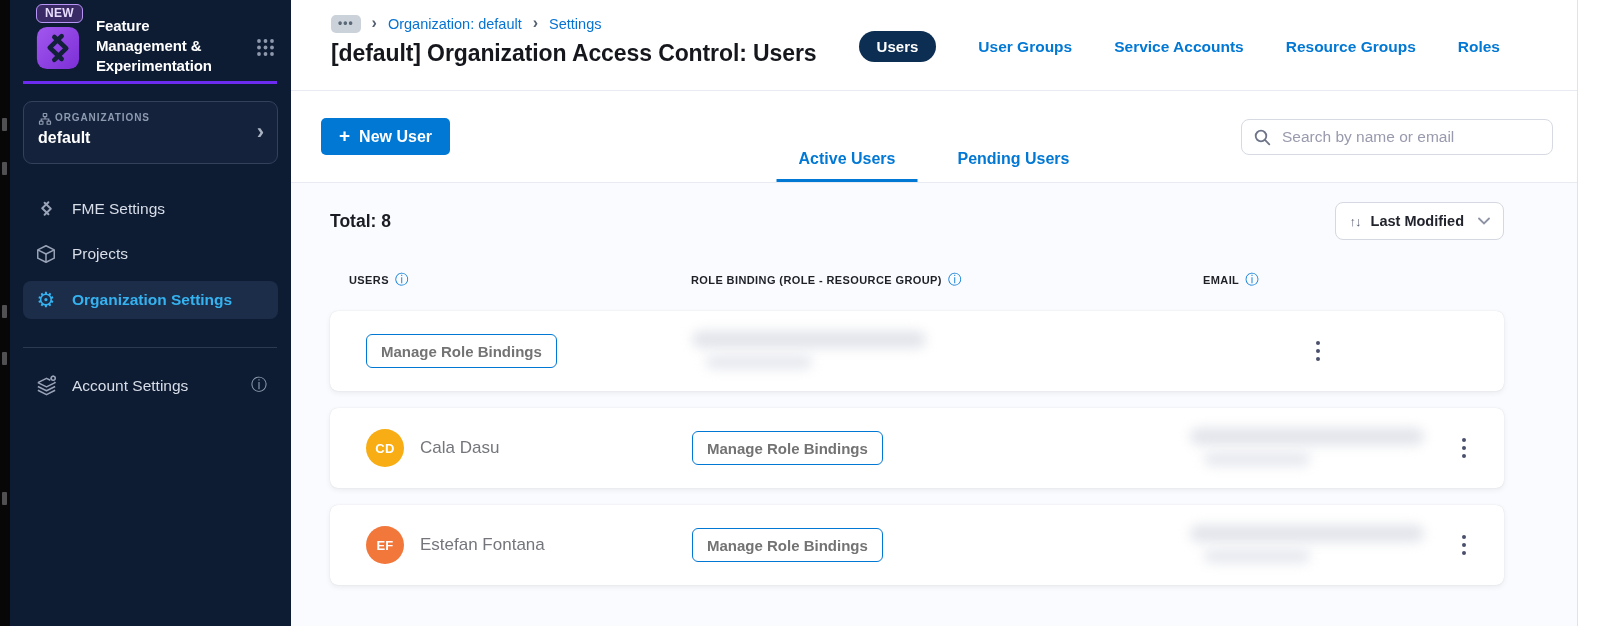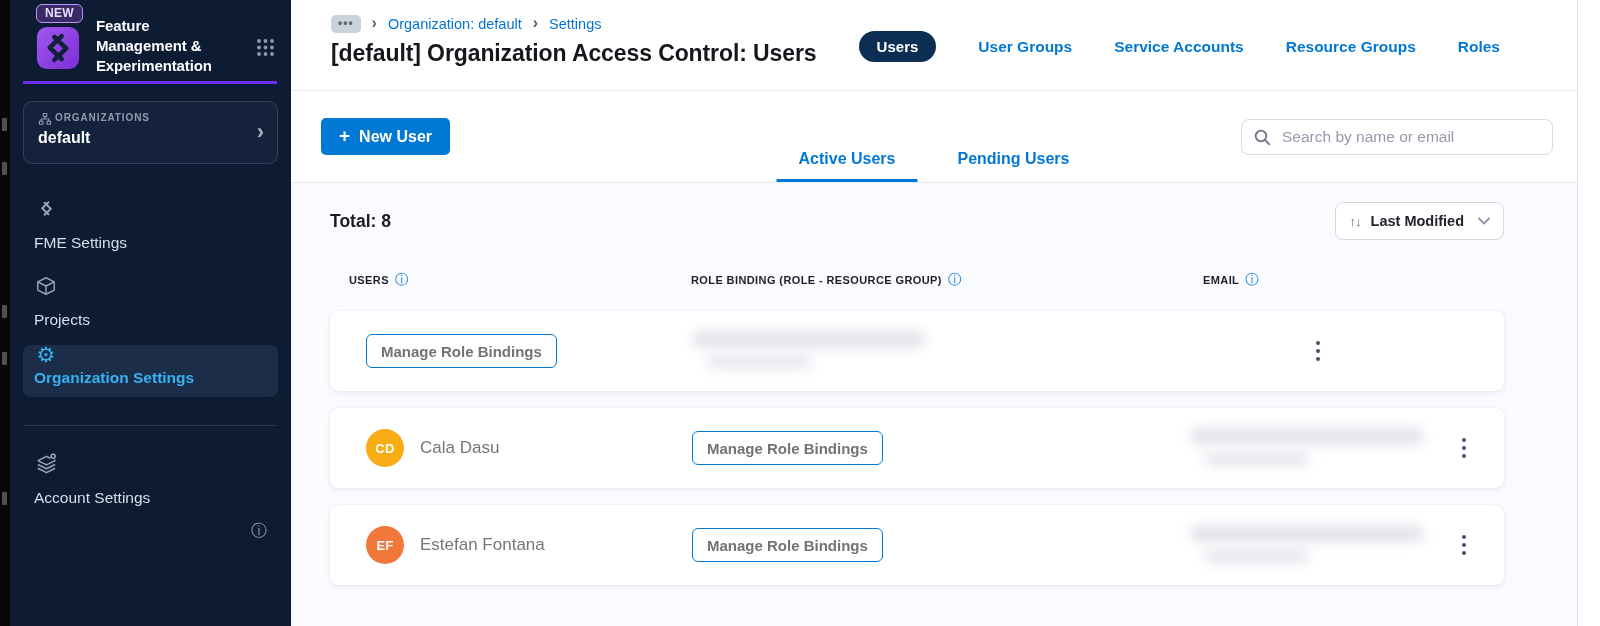--- a/index.html
+++ b/index.html
@@ -20,21 +20,21 @@
   .grid-icon { margin-top:34px; line-height:0; cursor:pointer; }
   .purple-rule { margin:5px 14px 0 13px; height:3px; background:#6d2bf0; }
 
   .org-box { margin:17px 13px 0; height:63px; border:1px solid #33415a; border-radius:9px; background:#14223b; position:relative; padding:10px 14px; cursor:pointer; }
   .org-top { display:flex; align-items:flex-start; gap:3px; }
   .org-label { font-size:10px; font-weight:700; letter-spacing:.9px; color:#8e9ab0; }
   .org-value { margin-top:3px; font-size:16px; font-weight:600; color:#fff; }
   .org-chevron { position:absolute; right:13px; top:50%; transform:translateY(-54%); color:#aab3c4; font-size:22px; font-weight:600; }
 
   .sb-menu { margin-top:26px; }
-  .sb-item { display:flex; align-items:flex-start; gap:14px; padding:7px 11px; margin:9px 13px; border-radius:8px; font-size:15.5px; font-weight:500; color:#d8dee9; cursor:pointer;flex-direction:column; }
+  .sb-item { display:flex; align-items:center; gap:14px; padding:7px 11px; margin:9px 13px; border-radius:8px; font-size:15.5px; font-weight:500; color:#d8dee9; cursor:pointer; }
   .sb-item .sb-ico { width:24px; display:flex; justify-content:center; line-height:0; }
   .sb-item.active { background:#1c2d49; color:#35b2f0; font-weight:600; padding-top:10px; padding-bottom:10px; }
   .gear-glyph { font-size:21px; line-height:20px; color:#35b2f0; }
   .sb-divider { margin:28px 14px 0 13px; height:1px; background:#2d3950; }
   .sb-account { margin-top:19px; }
   .sb-account .info-glyph { margin-left:auto; color:#93a0b4; font-size:16px; font-weight:400; }
 
   
   .main { width:1287px; flex:none; display:flex; flex-direction:column; background:#fff; border-right:1px solid #dfe3eb; }
   .right-filler { flex:1; background:#fff; }

